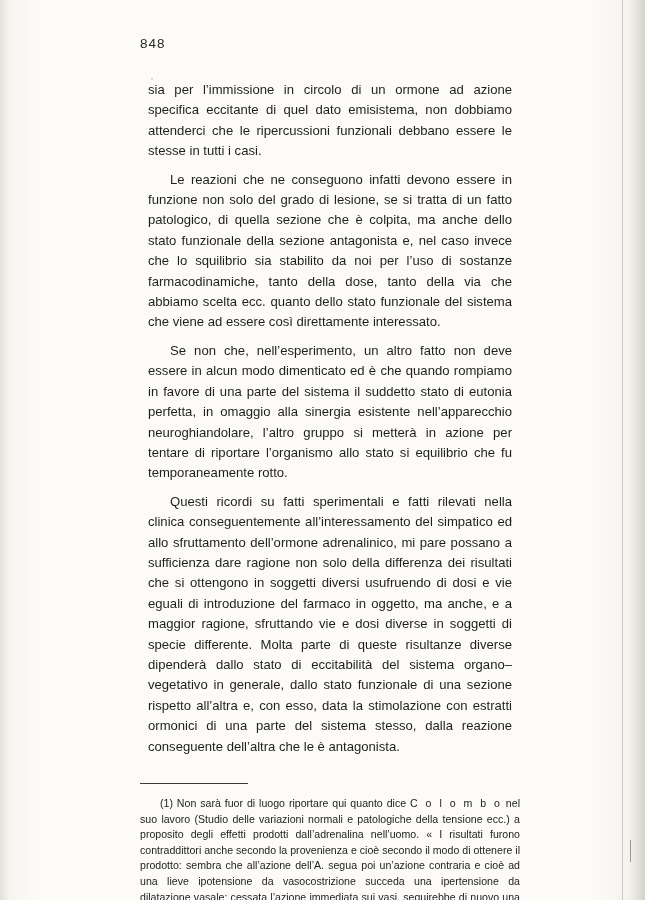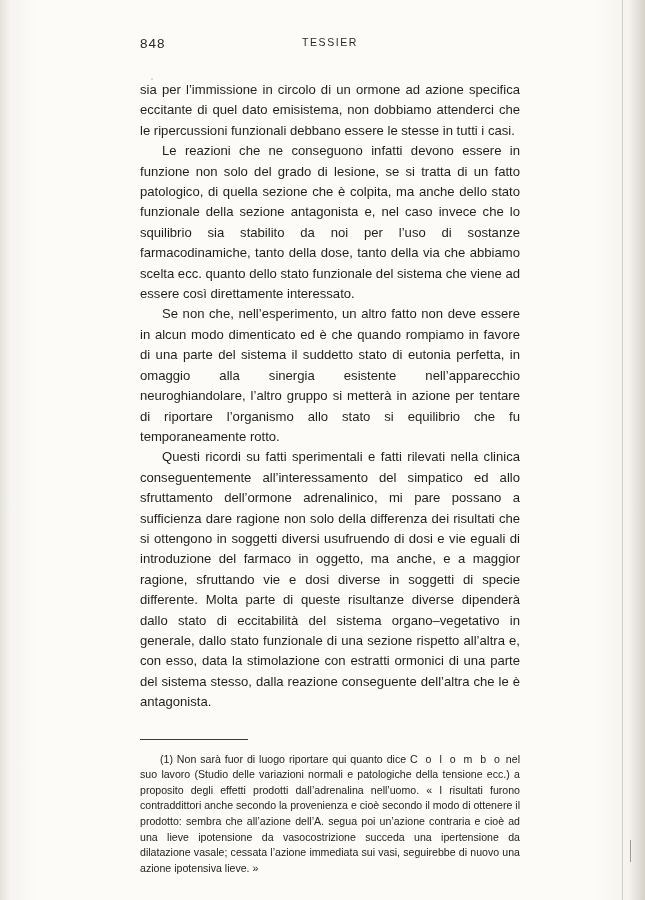--- a/index.html
+++ b/index.html
@@ -67,21 +67,21 @@
   .running-head {
     position: absolute;
     left: 0;
     right: 0;
     text-align: center;
     font-size: 10.5px;
     letter-spacing: 1.6px;
     color: #2a2a2a;
   }
   .body-text p {
-    margin: 0;
+    margin: 8px;
     font-size: 13.1px;
     line-height: 20.4px;
     text-align: justify;
     text-justify: inter-word;
     color: #1f1f1f;
     hyphens: manual;
   }
   .body-text p + p {
     text-indent: 22px;
   }
@@ -126,21 +126,20 @@
   <div class="spine-line"></div>
   <div class="tick"></div>
 
   <div class="speck" style="left:151px; top:78px; width:2px; height:2px;"></div>
   <div class="speck" style="left:510px; top:520px; width:2px; height:2px;"></div>
 
   <div class="content">
 
     <div class="header">
       <span class="folio">848</span>
-      <span class="running-head">TESSIER</span>
     </div>
 
     <div class="body-text">
       <p>sia per l’immissione in circolo di un ormone ad azione specifica eccitante di quel dato emisistema, non dobbiamo attenderci che le ripercussioni funzionali debbano essere le stesse in tutti i casi.</p>
       <p>Le reazioni che ne conseguono infatti devono essere in funzione non solo del grado di lesione, se si tratta di un fatto patologico, di quella sezione che è colpita, ma anche dello stato funzionale della sezione antagonista e, nel caso invece che lo squilibrio sia stabilito da noi per l’uso di sostanze farmacodinamiche, tanto della dose, tanto della via che abbiamo scelta ecc. quanto dello stato funzionale del sistema che viene ad essere così direttamente interessato.</p>
       <p>Se non che, nell’esperimento, un altro fatto non deve essere in alcun modo dimenticato ed è che quando rompiamo in favore di una parte del sistema il suddetto stato di eutonia perfetta, in omaggio alla sinergia esistente nell’apparecchio neuroghiandolare, l’altro gruppo si metterà in azione per tentare di riportare l’organismo allo stato si equilibrio che fu temporaneamente rotto.</p>
       <p>Questi ricordi su fatti sperimentali e fatti rilevati nella clinica conseguentemente all’interessamento del simpatico ed allo sfruttamento dell’ormone adrenalinico, mi pare possano a sufficienza dare ragione non solo della differenza dei risultati che si ottengono in soggetti diversi usufruendo di dosi e vie eguali di introduzione del farmaco in oggetto, ma anche, e a maggior ragione, sfruttando vie e dosi diverse in soggetti di specie differente. Molta parte di queste risultanze diverse dipenderà dallo stato di eccitabilità del sistema organo–vegetativo in generale, dallo stato funzionale di una sezione rispetto all’altra e, con esso, data la stimolazione con estratti ormonici di una parte del sistema stesso, dalla reazione conseguente dell’altra che le è antagonista.</p>
     </div>
 
     <div class="rule"></div>

